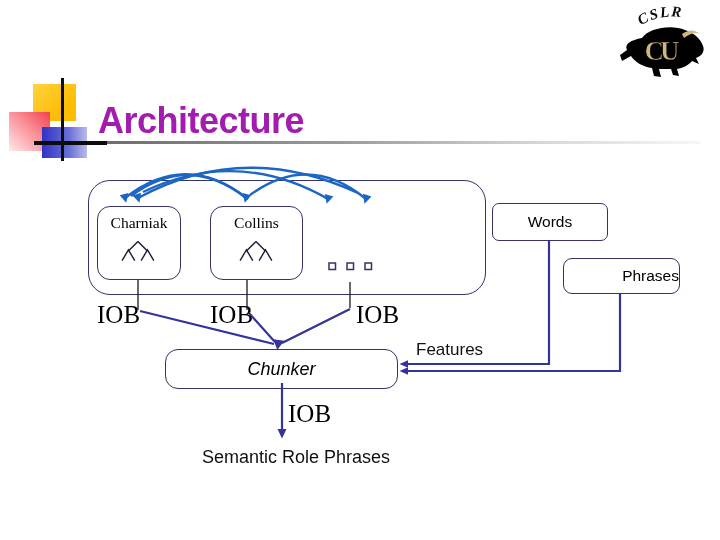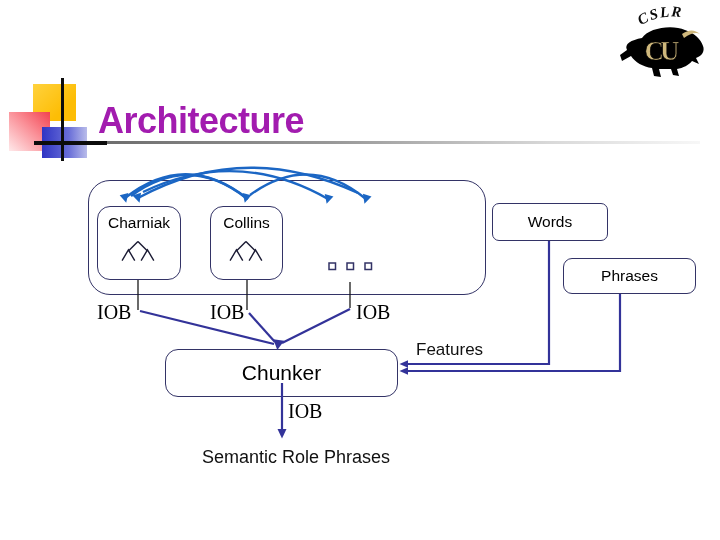--- a/index.html
+++ b/index.html
@@ -24,32 +24,32 @@
 
   
   .logo{position:absolute;left:612px;top:2px;width:100px;height:80px;}
 
   
   .box{position:absolute;box-sizing:border-box;border:1.4px solid #333366;background:#fff;
        display:flex;align-items:center;justify-content:center;font-size:15.5px;color:#000;}
   .outer-box{left:88px;top:180px;width:398px;height:115px;border-radius:22px;
              border-width:1.2px;background:transparent;}
   .parser-box{width:84px;height:74px;border-radius:13px;flex-direction:column;
-              justify-content:flex-start;padding-top:7px;gap:7px;}
+              justify-content:flex-start;padding-top:7px;gap:7px;font-family:Liberation Serif, serif;}
   .box-charniak{left:97px;top:206px;}
-  .box-collins{left:210px;top:206px;width:73px;}
+  .box-collins{left:210px;top:206px;width:93px;}
   .box-words{left:492px;top:203px;width:116px;height:38px;border-radius:7px;}
-  .box-phrases{left:563px;top:258px;width:133px;height:36px;border-radius:9px;}
-  .box-chunker{left:165px;top:349px;width:233px;height:48px;border-radius:13px;font-size:21px;}
+  .box-phrases{left:563px;top:258px;width:117px;height:36px;border-radius:9px;justify-content:flex-end;}
+  .box-chunker{left:165px;top:349px;width:233px;height:40px;border-radius:13px;font-size:18px;font-style:italic;}
 
   .tree-icon{display:block;}
 
   
   .lbl{position:absolute;white-space:nowrap;}
-  .iob{font-family:"Liberation Serif",serif;font-size:20px;color:#000;}
+  .iob{font-family:"Liberation Serif",serif;font-size:25px;color:#000;}
   .iob-1{left:97px;top:301px;}
   .iob-2{left:210px;top:301px;}
   .iob-3{left:356px;top:301px;}
   .iob-4{left:288px;top:400px;}
   .features{left:416px;top:340px;font-size:17px;text-align:right;}
   .srl{left:202px;top:447px;font-size:18px;}
 
   
   .overlay{position:absolute;left:0;top:0;width:720px;height:540px;z-index:6;pointer-events:none;}
 </style>

